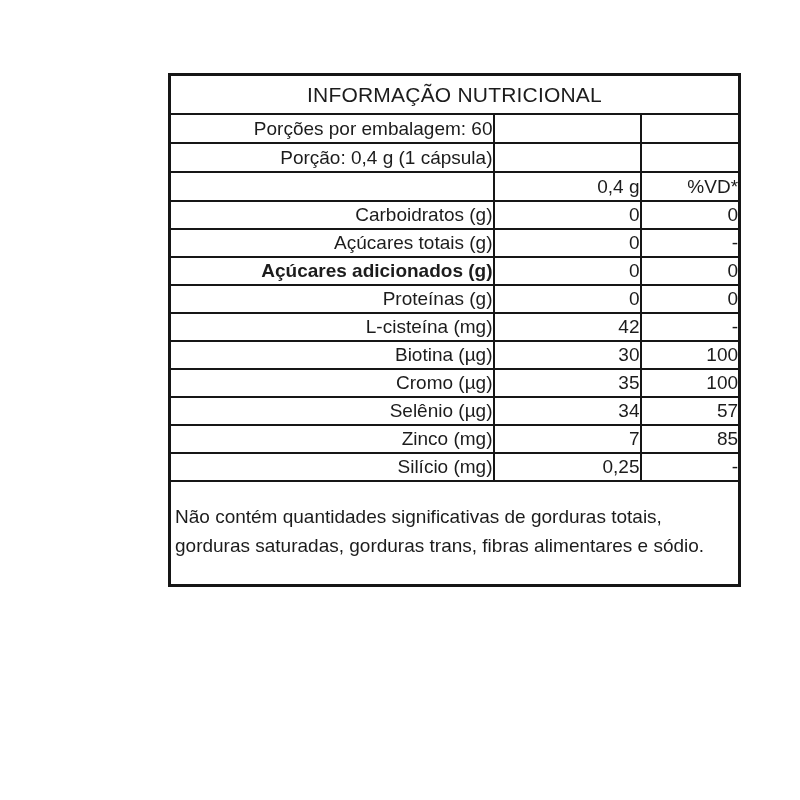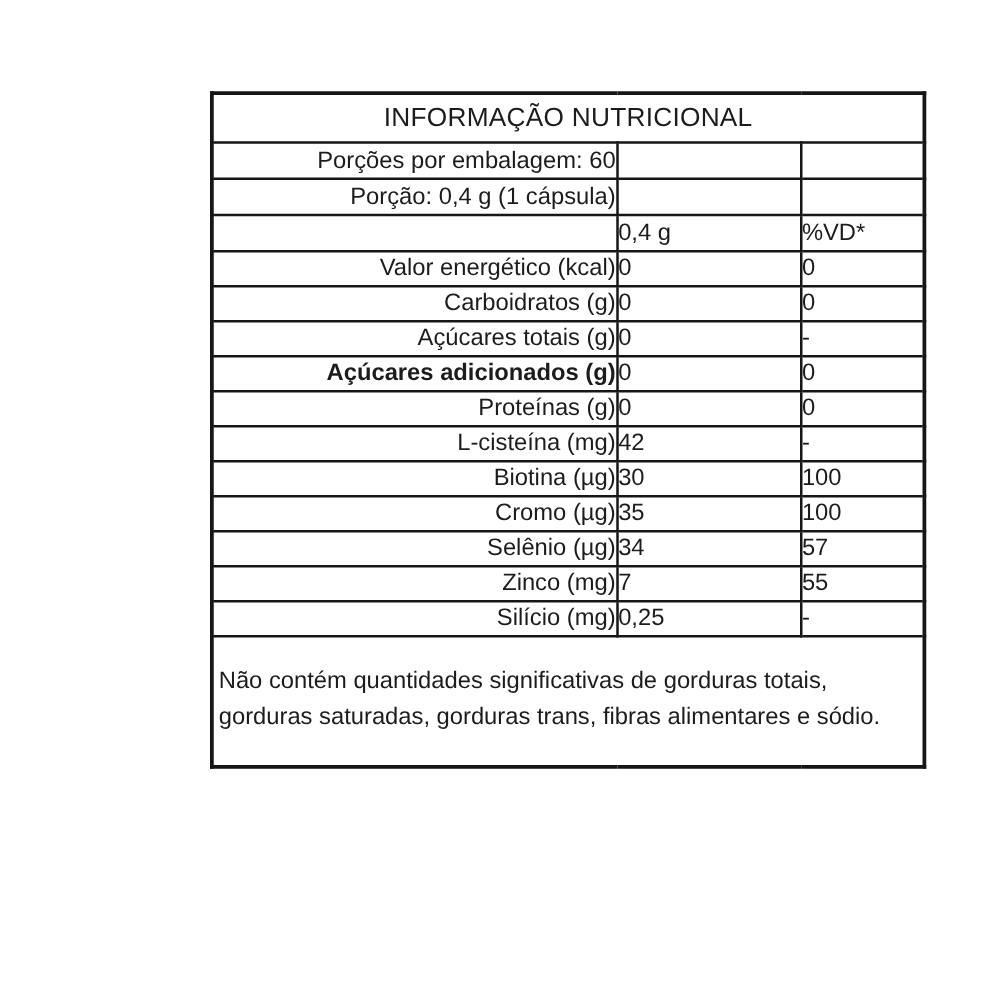--- a/index.html
+++ b/index.html
@@ -43,21 +43,21 @@
   }
   td.label-cell {
     text-align: right;
     padding-left: 4px;
     height: 26px;
   }
   tr.hdr td {
     height: 27px;
   }
   td.val-cell {
-    text-align: left;
+    text-align: right;
   }
   td.indent-1 { padding-left: 32px; }
   td.indent-2 { padding-left: 25px; font-weight: bold; }
   td.note-cell {
     white-space: normal;
     text-align: left;
     line-height: 29px;
     padding: 20px 14px 24px 4px;
     height: auto;
   }
@@ -93,25 +93,20 @@
           <td class="val-cell"></td>
           <td class="val-cell"></td>
         </tr>
         <tr class="hdr">
           <td class="label-cell"></td>
           <td class="val-cell">0,4 g</td>
           <td class="val-cell">%VD*</td>
         </tr>
 
         <tr>
-          <td class="label-cell">Valor energético (kcal)</td>
-          <td class="val-cell">0</td>
-          <td class="val-cell">0</td>
-        </tr>
-        <tr>
           <td class="label-cell">Carboidratos (g)</td>
           <td class="val-cell">0</td>
           <td class="val-cell">0</td>
         </tr>
         <tr>
           <td class="label-cell indent-1">Açúcares totais (g)</td>
           <td class="val-cell">0</td>
           <td class="val-cell">-</td>
         </tr>
         <tr>
@@ -140,21 +135,21 @@
           <td class="val-cell">100</td>
         </tr>
         <tr>
           <td class="label-cell">Selênio (µg)</td>
           <td class="val-cell">34</td>
           <td class="val-cell">57</td>
         </tr>
         <tr>
           <td class="label-cell">Zinco (mg)</td>
           <td class="val-cell">7</td>
-          <td class="val-cell">55</td>
+          <td class="val-cell">85</td>
         </tr>
         <tr>
           <td class="label-cell">Silício (mg)</td>
           <td class="val-cell">0,25</td>
           <td class="val-cell">-</td>
         </tr>
 
         <tr>
           <td class="note-cell" colspan="3">Não contém quantidades significativas de gorduras totais, gorduras saturadas, gorduras trans, fibras alimentares e sódio.</td>
         </tr>

